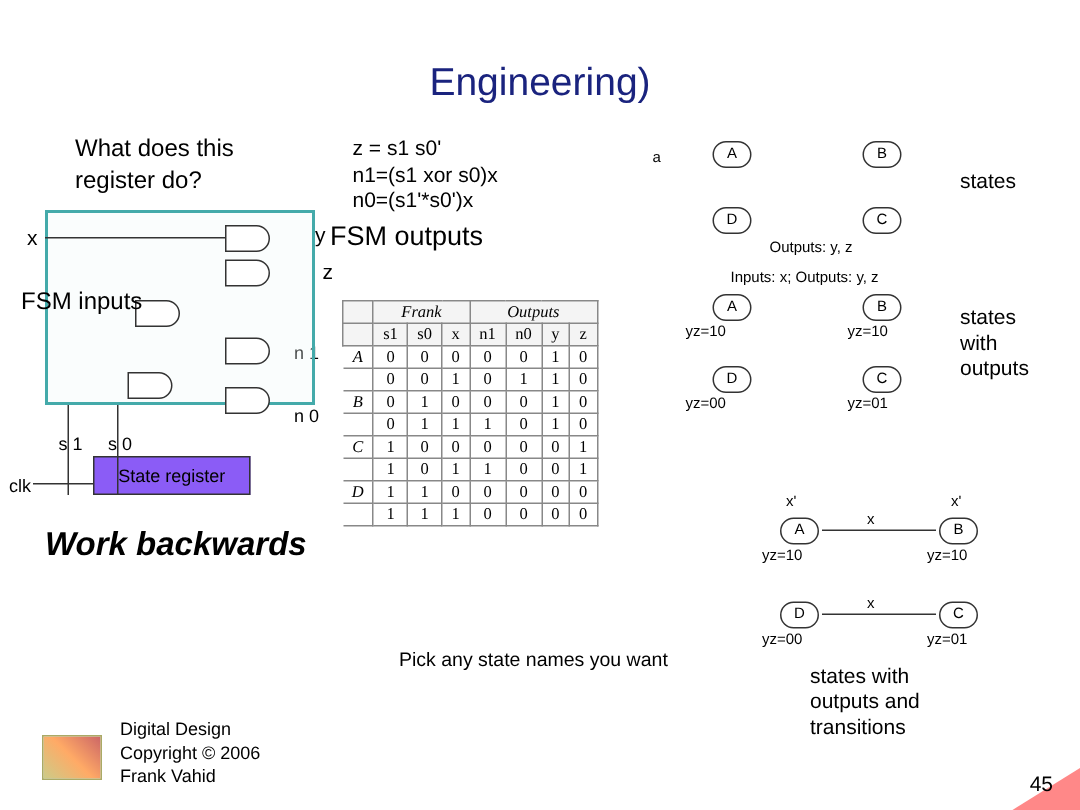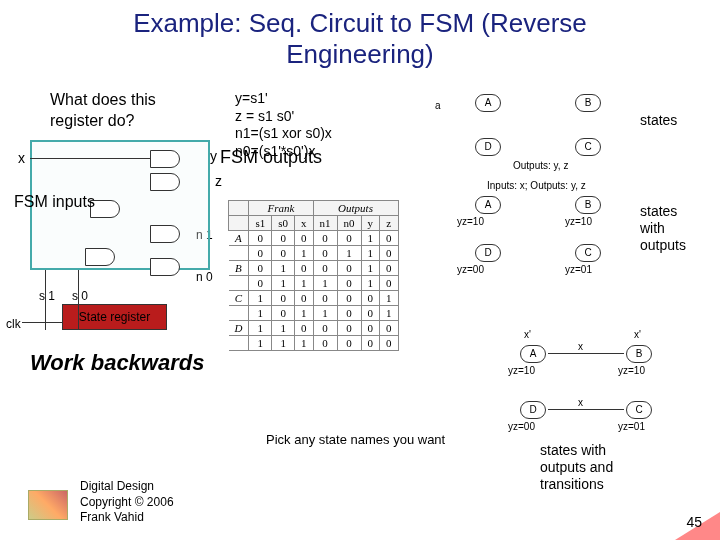--- a/index.html
+++ b/index.html
@@ -55,21 +55,21 @@
   .s0lab { position: absolute; left: 72px; top: 289px; font-size: 12px; }
   .clklab { position: absolute; left: 6px; top: 317px; font-size: 12px; }
   .sreg {
     position: absolute;
     left: 62px; top: 304px;
     width: 105px; height: 26px;
     border: 1px solid #333;
     font-size: 12px;
     text-align: center;
     line-height: 24px;
-    background: #b91c1c;
+    background: #8b5cf6;
   }
   .circuit-box {
     position: absolute;
     left: 30px; top: 140px;
     width: 180px; height: 130px;
     border: 2px solid #4aa;
     background: rgba(240,250,250,0.3);
   }
   .gate {
     position: absolute;
@@ -162,31 +162,30 @@
   }
 
   .alab { position:absolute; left:435px; top:100px; font-size:10px;}
   
   .wire { position:absolute; background:#333; }
 </style>
 </head>
 <body>
 
 <div class="title">
-  <span>Example: Seq. Circuit to FSM (Reverse</span><br>
+  <br>
   <span>Engineering)</span>
 </div>
 
 <div class="q">
   <span>What does this</span><br>
   <span>register do?</span>
 </div>
 
 <div class="eqs">
-  <div>y=s1'</div>
   <div>z = s1 s0'</div>
   <div>n1=(s1 xor s0)x</div>
   <div>n0=(s1'*s0')x</div>
 </div>
 
 <div class="fsmout">FSM outputs</div>
 <div class="fsminp">FSM inputs</div>
 
 <div class="xlab">x</div>
 <div class="ylab">y</div>

